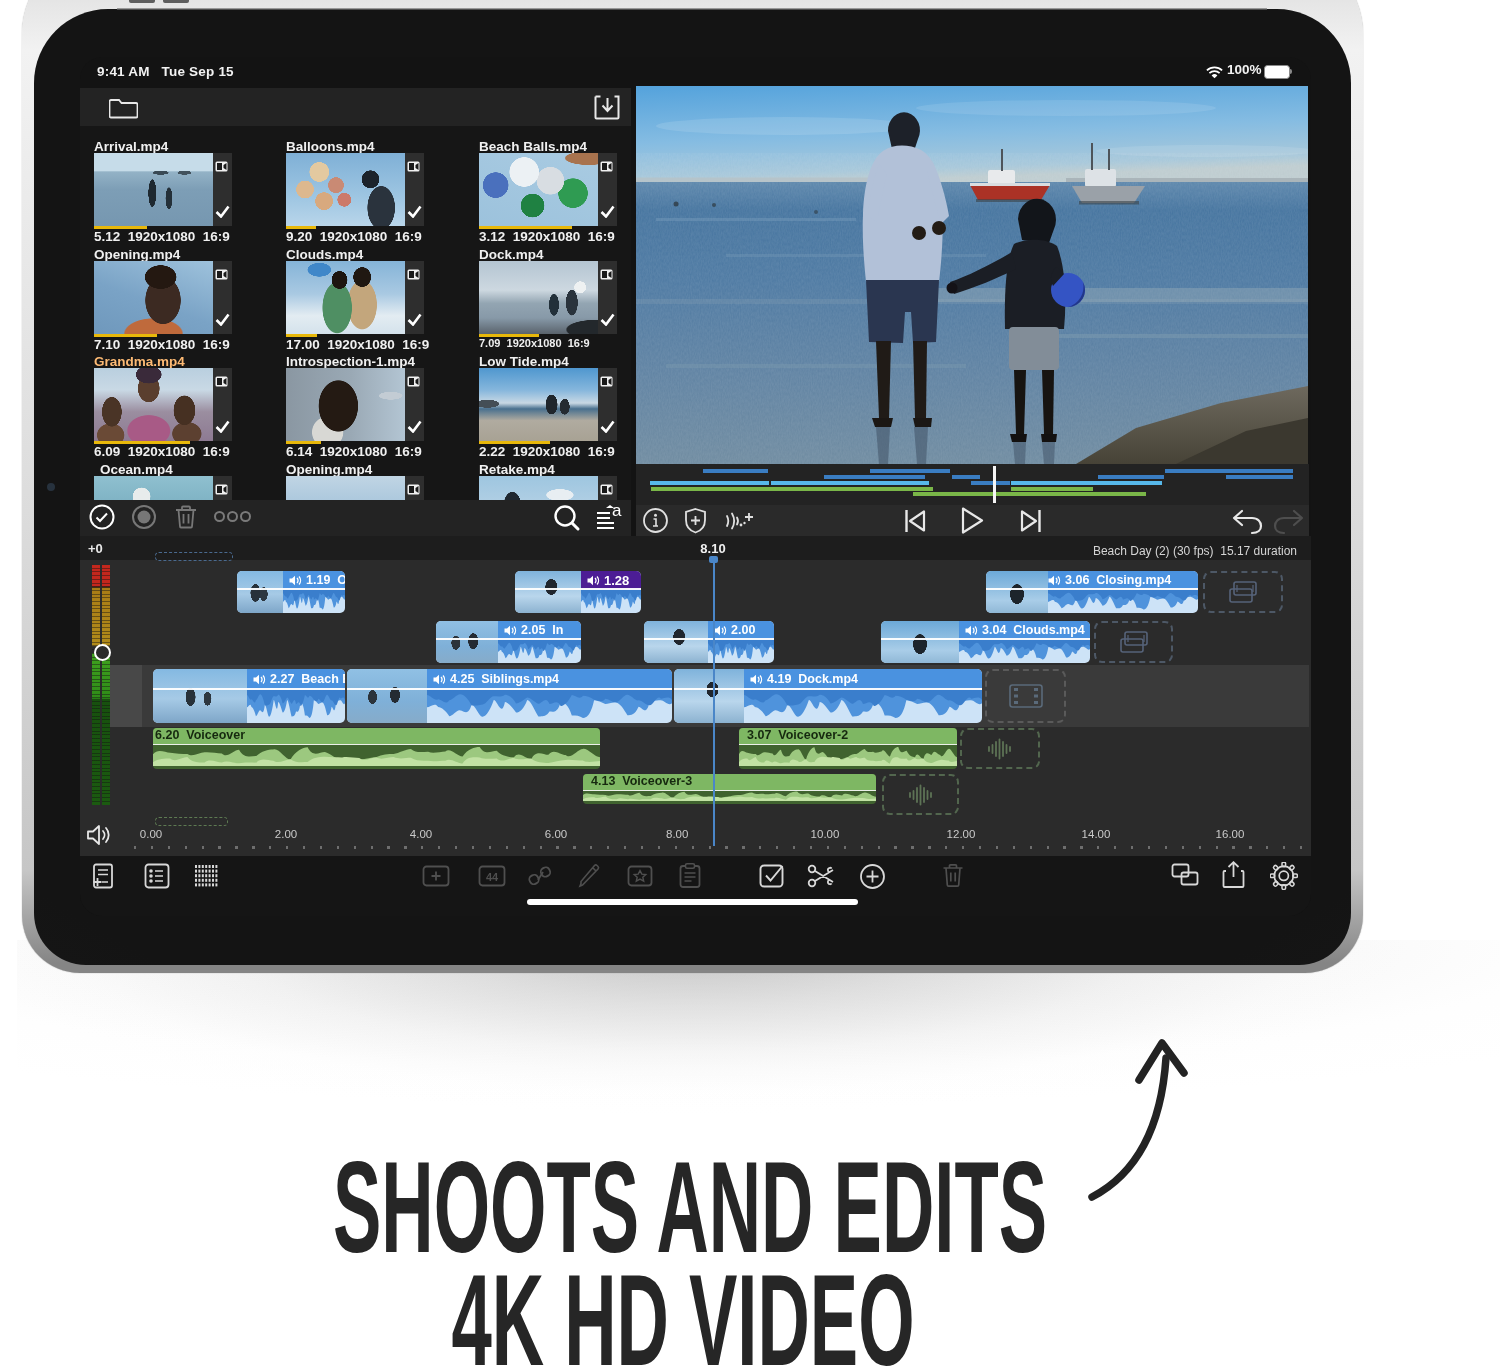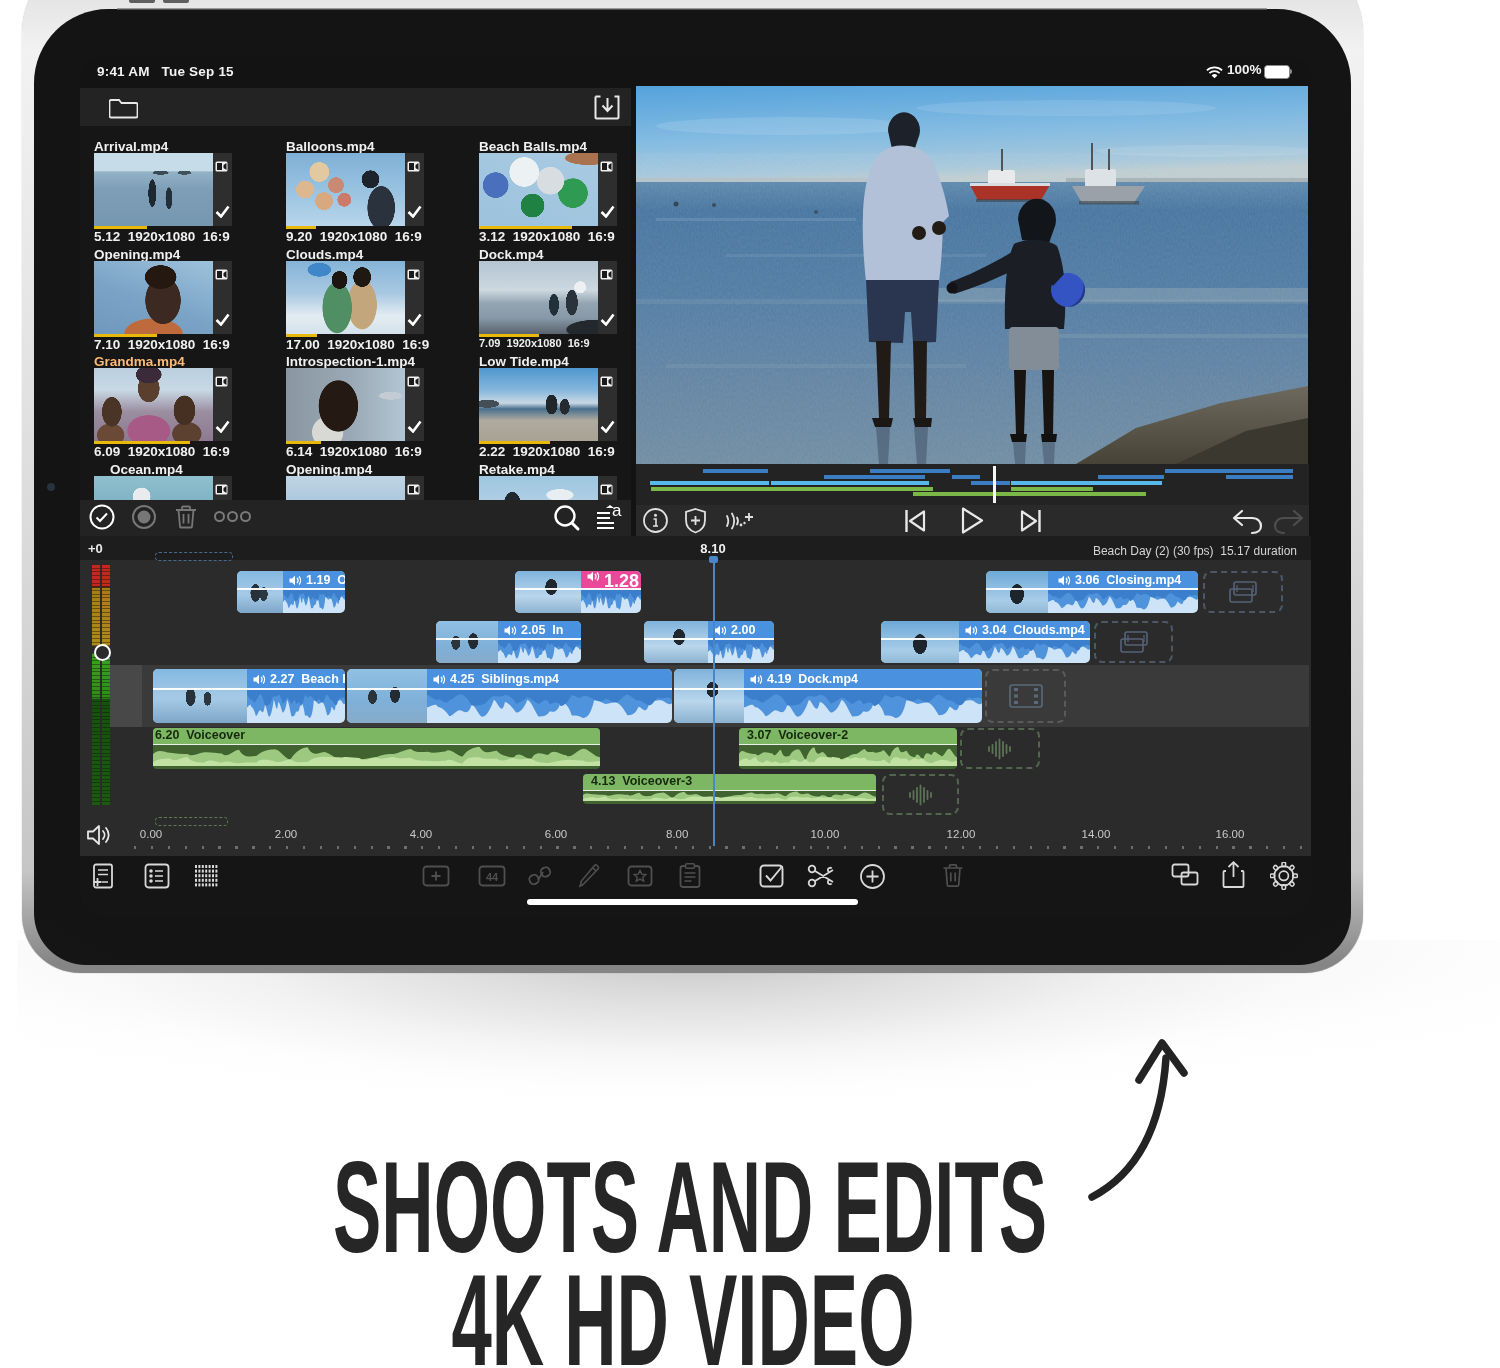--- a/index.html
+++ b/index.html
@@ -156,21 +156,21 @@
   <svg class="ic" style="left:520px;top:319px;" width="13" height="11" viewBox="0 0 13 11">
         <rect x="0.5" y="0.5" width="12" height="10" rx="1.5" fill="#f0f0f0"></rect>
         <rect x="2" y="2" width="5" height="7" fill="#1a1a1a"></rect>
         <path d="M8.5 4 l3-2 v7 l-3-2 Z" fill="#1a1a1a"></path>
       </svg>
   <svg class="ic" style="left:520px;top:363px;" width="15" height="13" viewBox="0 0 15 13">
         <path d="M1.5 7 l4.5 4.5 L13.5 1.5" fill="none" stroke="#fff" stroke-width="2.6"></path>
       </svg>
   <div class="a" style="left:399px;top:384px;width:71px;height:3px;background:#e8b80a;"></div>
   <div class="a" style="left:399px;top:387px;font-size:13.5px;font-weight:bold;color:#f0f0f0;">2.22&nbsp; 1920x1080&nbsp; 16:9</div>
-  <div class="a" style="left:30px;top:405px;font-size:13.5px;font-weight:bold;color:#f0f0f0;">Ocean.mp4</div>
+  <div class="a" style="left:20px;top:405px;font-size:13.5px;font-weight:bold;color:#f0f0f0;">Ocean.mp4</div>
   <div class="a" style="left:14px;top:419px;width:119px;height:73px;background:radial-gradient(circle 9px at 40% 28%,#e8ecec 97%,transparent),radial-gradient(6px 12px at 13% 58%,#283238 97%,transparent),linear-gradient(180deg,#8fc0cf 0%,#74a9bd 60%,#6aa0b5 100%);"></div>
   <div class="a" style="left:133px;top:419px;width:19px;height:73px;background:#2e2e2e;"></div>
   <svg class="ic" style="left:135px;top:427px;" width="13" height="11" viewBox="0 0 13 11">
         <rect x="0.5" y="0.5" width="12" height="10" rx="1.5" fill="#f0f0f0"></rect>
         <rect x="2" y="2" width="5" height="7" fill="#1a1a1a"></rect>
         <path d="M8.5 4 l3-2 v7 l-3-2 Z" fill="#1a1a1a"></path>
       </svg>
   <div class="a" style="left:206px;top:405px;font-size:13.5px;font-weight:bold;color:#f0f0f0;">Opening.mp4</div>
   <div class="a" style="left:206px;top:419px;width:119px;height:73px;background:radial-gradient(20px 18px at 50% 72%,#2e3a30 96%,transparent),radial-gradient(circle 7px at 55% 48%,#c8a84a 97%,transparent),linear-gradient(180deg,#c0d5e4 0%,#a9c6dc 40%,#8fb3cc 100%);"></div>
   <div class="a" style="left:325px;top:419px;width:19px;height:73px;background:#2e2e2e;"></div>
@@ -378,35 +378,35 @@
         <div style="position:absolute;left:46px;top:18px;right:0;bottom:0;">
           <svg viewBox="0 0 200 30" preserveAspectRatio="none" style="position:absolute;width:100%;height:100%;">
             <path d="M0,0 L200,0 L200,12.5 C197.3,15.5 193.6,10.0 190.9,10.0 C188.2,9.3 184.5,10.9 181.8,10.9 C179.1,25.4 175.5,15.6 172.7,15.6 C170.0,22.5 166.4,23.2 163.6,23.2 C160.9,18.2 157.3,12.2 154.5,12.2 C151.8,11.3 148.2,13.3 145.5,13.3 C142.7,12.1 139.1,10.0 136.4,10.0 C133.6,23.7 130.0,25.6 127.3,25.6 C124.5,23.2 120.9,23.3 118.2,23.3 C115.5,13.9 111.8,11.7 109.1,11.7 C106.4,21.9 102.7,19.9 100.0,19.9 C97.3,24.7 93.6,24.2 90.9,24.2 C88.2,19.5 84.5,9.6 81.8,9.6 C79.1,17.6 75.5,20.8 72.7,20.8 C70.0,17.0 66.4,11.4 63.6,11.4 C60.9,25.8 57.3,9.7 54.5,9.7 C51.8,18.4 48.2,24.4 45.5,24.4 C42.7,25.3 39.1,13.7 36.4,13.7 C33.6,24.8 30.0,18.9 27.3,18.9 C24.5,17.7 20.9,24.1 18.2,24.1 C15.5,19.4 11.8,15.9 9.1,15.9 C6.4,11.1 2.7,16.2 -0.0,16.2 L0,0 Z" fill="#4f93dc"></path>
             <path d="M0,0 L200,0 L200,9.6 C197.3,5.7 193.6,8.5 190.9,8.5 C188.2,4.1 184.5,14.4 181.8,14.4 C179.1,14.8 175.5,10.0 172.7,10.0 C170.0,10.7 166.4,5.0 163.6,5.0 C160.9,4.5 157.3,11.4 154.5,11.4 C151.8,12.4 148.2,8.5 145.5,8.5 C142.7,12.7 139.1,9.4 136.4,9.4 C133.6,6.9 130.0,5.9 127.3,5.9 C124.5,10.1 120.9,5.3 118.2,5.3 C115.5,11.1 111.8,15.1 109.1,15.1 C106.4,8.6 102.7,13.3 100.0,13.3 C97.3,5.2 93.6,13.0 90.9,13.0 C88.2,12.1 84.5,7.5 81.8,7.5 C79.1,9.1 75.5,12.7 72.7,12.7 C70.0,7.2 66.4,5.1 63.6,5.1 C60.9,7.4 57.3,6.5 54.5,6.5 C51.8,6.4 48.2,13.7 45.5,13.7 C42.7,14.6 39.1,14.6 36.4,14.6 C33.6,8.5 30.0,4.7 27.3,4.7 C24.5,4.3 20.9,9.9 18.2,9.9 C15.5,14.9 11.8,9.1 9.1,9.1 C6.4,11.2 2.7,5.3 -0.0,5.3 L0,0 Z" fill="#3a7ecc"></path>
           </svg>
         </div>
         <div style="position:absolute;left:0;top:17px;width:100%;height:1.5px;background:rgba(255,255,255,0.95);"></div>
       </div>
   <div class="a" style="left:435px;top:514px;width:126px;height:42px;border-radius:5px;overflow:hidden;background:#cde3f7;">
         <div style="position:absolute;left:0;top:0;width:66px;height:100%;background:radial-gradient(6px 8px at 55% 38%,#20262e 97%,transparent),linear-gradient(180deg,#7fb3dc 0%,#b9d6ec 60%,#8cb2d0 100%);"></div>
-        <div style="position:absolute;left:66px;top:0;right:0;height:18px;background:#ec4899;display:flex;padding-left:6px;color:#fff;font-size:18px;font-weight:bold;white-space:nowrap;overflow:hidden;"><svg width="13" height="11" viewBox="0 0 13 11" style="flex:0 0 auto;margin-right:4px;">
+        <div style="position:absolute;left:66px;top:0;right:0;height:18px;background:#4c1d95;display:flex;align-items:center;padding-left:6px;color:#fff;font-size:13px;font-weight:bold;white-space:nowrap;overflow:hidden;"><svg width="13" height="11" viewBox="0 0 13 11" style="flex:0 0 auto;margin-right:4px;">
             <path d="M0.5 3.5 h2.5 L6 0.8 V10.2 L3 7.5 H0.5 Z" fill="#fff"></path>
             <path d="M8 3 a3.5 3.5 0 0 1 0 5 M10 1.5 a6 6 0 0 1 0 8" stroke="#fff" stroke-width="1.3" fill="none"></path>
           </svg>1.28</div>
         <div style="position:absolute;left:66px;top:18px;right:0;bottom:0;">
           <svg viewBox="0 0 200 30" preserveAspectRatio="none" style="position:absolute;width:100%;height:100%;">
             <path d="M0,0 L200,0 L200,12.5 C197.3,15.5 193.6,10.0 190.9,10.0 C188.2,9.3 184.5,10.9 181.8,10.9 C179.1,25.4 175.5,15.6 172.7,15.6 C170.0,22.5 166.4,23.2 163.6,23.2 C160.9,18.2 157.3,12.2 154.5,12.2 C151.8,11.3 148.2,13.3 145.5,13.3 C142.7,12.1 139.1,10.0 136.4,10.0 C133.6,23.7 130.0,25.6 127.3,25.6 C124.5,23.2 120.9,23.3 118.2,23.3 C115.5,13.9 111.8,11.7 109.1,11.7 C106.4,21.9 102.7,19.9 100.0,19.9 C97.3,24.7 93.6,24.2 90.9,24.2 C88.2,19.5 84.5,9.6 81.8,9.6 C79.1,17.6 75.5,20.8 72.7,20.8 C70.0,17.0 66.4,11.4 63.6,11.4 C60.9,25.8 57.3,9.7 54.5,9.7 C51.8,18.4 48.2,24.4 45.5,24.4 C42.7,25.3 39.1,13.7 36.4,13.7 C33.6,24.8 30.0,18.9 27.3,18.9 C24.5,17.7 20.9,24.1 18.2,24.1 C15.5,19.4 11.8,15.9 9.1,15.9 C6.4,11.1 2.7,16.2 -0.0,16.2 L0,0 Z" fill="#4f93dc"></path>
             <path d="M0,0 L200,0 L200,9.6 C197.3,5.7 193.6,8.5 190.9,8.5 C188.2,4.1 184.5,14.4 181.8,14.4 C179.1,14.8 175.5,10.0 172.7,10.0 C170.0,10.7 166.4,5.0 163.6,5.0 C160.9,4.5 157.3,11.4 154.5,11.4 C151.8,12.4 148.2,8.5 145.5,8.5 C142.7,12.7 139.1,9.4 136.4,9.4 C133.6,6.9 130.0,5.9 127.3,5.9 C124.5,10.1 120.9,5.3 118.2,5.3 C115.5,11.1 111.8,15.1 109.1,15.1 C106.4,8.6 102.7,13.3 100.0,13.3 C97.3,5.2 93.6,13.0 90.9,13.0 C88.2,12.1 84.5,7.5 81.8,7.5 C79.1,9.1 75.5,12.7 72.7,12.7 C70.0,7.2 66.4,5.1 63.6,5.1 C60.9,7.4 57.3,6.5 54.5,6.5 C51.8,6.4 48.2,13.7 45.5,13.7 C42.7,14.6 39.1,14.6 36.4,14.6 C33.6,8.5 30.0,4.7 27.3,4.7 C24.5,4.3 20.9,9.9 18.2,9.9 C15.5,14.9 11.8,9.1 9.1,9.1 C6.4,11.2 2.7,5.3 -0.0,5.3 L0,0 Z" fill="#3a7ecc"></path>
           </svg>
         </div>
         <div style="position:absolute;left:0;top:17px;width:100%;height:1.5px;background:rgba(255,255,255,0.95);"></div>
       </div>
   <div class="a" style="left:906px;top:514px;width:212px;height:42px;border-radius:5px;overflow:hidden;background:#cde3f7;">
         <div style="position:absolute;left:0;top:0;width:62px;height:100%;background:radial-gradient(7px 10px at 50% 55%,#1d242b 97%,transparent),linear-gradient(180deg,#6ca9d8 0%,#a9cde8 70%,#90b8d6 100%);"></div>
-        <div style="position:absolute;left:62px;top:0;right:0;height:18px;background:#4a92e0;display:flex;align-items:center;padding-left:10px;color:#fff;font-size:12.5px;font-weight:bold;white-space:nowrap;overflow:hidden;"><svg width="13" height="11" viewBox="0 0 13 11" style="flex:0 0 auto;margin-right:4px;">
+        <div style="position:absolute;left:62px;top:0;right:0;height:18px;background:#4a92e0;display:flex;align-items:center;padding-left:0;color:#fff;font-size:12.5px;font-weight:bold;white-space:nowrap;overflow:hidden;"><svg width="13" height="11" viewBox="0 0 13 11" style="flex:0 0 auto;margin-right:4px;">
             <path d="M0.5 3.5 h2.5 L6 0.8 V10.2 L3 7.5 H0.5 Z" fill="#fff"></path>
             <path d="M8 3 a3.5 3.5 0 0 1 0 5 M10 1.5 a6 6 0 0 1 0 8" stroke="#fff" stroke-width="1.3" fill="none"></path>
           </svg>3.06&nbsp; Closing.mp4</div>
         <div style="position:absolute;left:62px;top:18px;right:0;bottom:0;">
           <svg viewBox="0 0 200 30" preserveAspectRatio="none" style="position:absolute;width:100%;height:100%;">
             <path d="M0,0 L200,0 L200,12.5 C197.3,15.5 193.6,10.0 190.9,10.0 C188.2,9.3 184.5,10.9 181.8,10.9 C179.1,25.4 175.5,15.6 172.7,15.6 C170.0,22.5 166.4,23.2 163.6,23.2 C160.9,18.2 157.3,12.2 154.5,12.2 C151.8,11.3 148.2,13.3 145.5,13.3 C142.7,12.1 139.1,10.0 136.4,10.0 C133.6,23.7 130.0,25.6 127.3,25.6 C124.5,23.2 120.9,23.3 118.2,23.3 C115.5,13.9 111.8,11.7 109.1,11.7 C106.4,21.9 102.7,19.9 100.0,19.9 C97.3,24.7 93.6,24.2 90.9,24.2 C88.2,19.5 84.5,9.6 81.8,9.6 C79.1,17.6 75.5,20.8 72.7,20.8 C70.0,17.0 66.4,11.4 63.6,11.4 C60.9,25.8 57.3,9.7 54.5,9.7 C51.8,18.4 48.2,24.4 45.5,24.4 C42.7,25.3 39.1,13.7 36.4,13.7 C33.6,24.8 30.0,18.9 27.3,18.9 C24.5,17.7 20.9,24.1 18.2,24.1 C15.5,19.4 11.8,15.9 9.1,15.9 C6.4,11.1 2.7,16.2 -0.0,16.2 L0,0 Z" fill="#4f93dc"></path>
             <path d="M0,0 L200,0 L200,9.6 C197.3,5.7 193.6,8.5 190.9,8.5 C188.2,4.1 184.5,14.4 181.8,14.4 C179.1,14.8 175.5,10.0 172.7,10.0 C170.0,10.7 166.4,5.0 163.6,5.0 C160.9,4.5 157.3,11.4 154.5,11.4 C151.8,12.4 148.2,8.5 145.5,8.5 C142.7,12.7 139.1,9.4 136.4,9.4 C133.6,6.9 130.0,5.9 127.3,5.9 C124.5,10.1 120.9,5.3 118.2,5.3 C115.5,11.1 111.8,15.1 109.1,15.1 C106.4,8.6 102.7,13.3 100.0,13.3 C97.3,5.2 93.6,13.0 90.9,13.0 C88.2,12.1 84.5,7.5 81.8,7.5 C79.1,9.1 75.5,12.7 72.7,12.7 C70.0,7.2 66.4,5.1 63.6,5.1 C60.9,7.4 57.3,6.5 54.5,6.5 C51.8,6.4 48.2,13.7 45.5,13.7 C42.7,14.6 39.1,14.6 36.4,14.6 C33.6,8.5 30.0,4.7 27.3,4.7 C24.5,4.3 20.9,9.9 18.2,9.9 C15.5,14.9 11.8,9.1 9.1,9.1 C6.4,11.2 2.7,5.3 -0.0,5.3 L0,0 Z" fill="#3a7ecc"></path>
           </svg>
         </div>
         <div style="position:absolute;left:0;top:17px;width:100%;height:1.5px;background:rgba(255,255,255,0.95);"></div>

